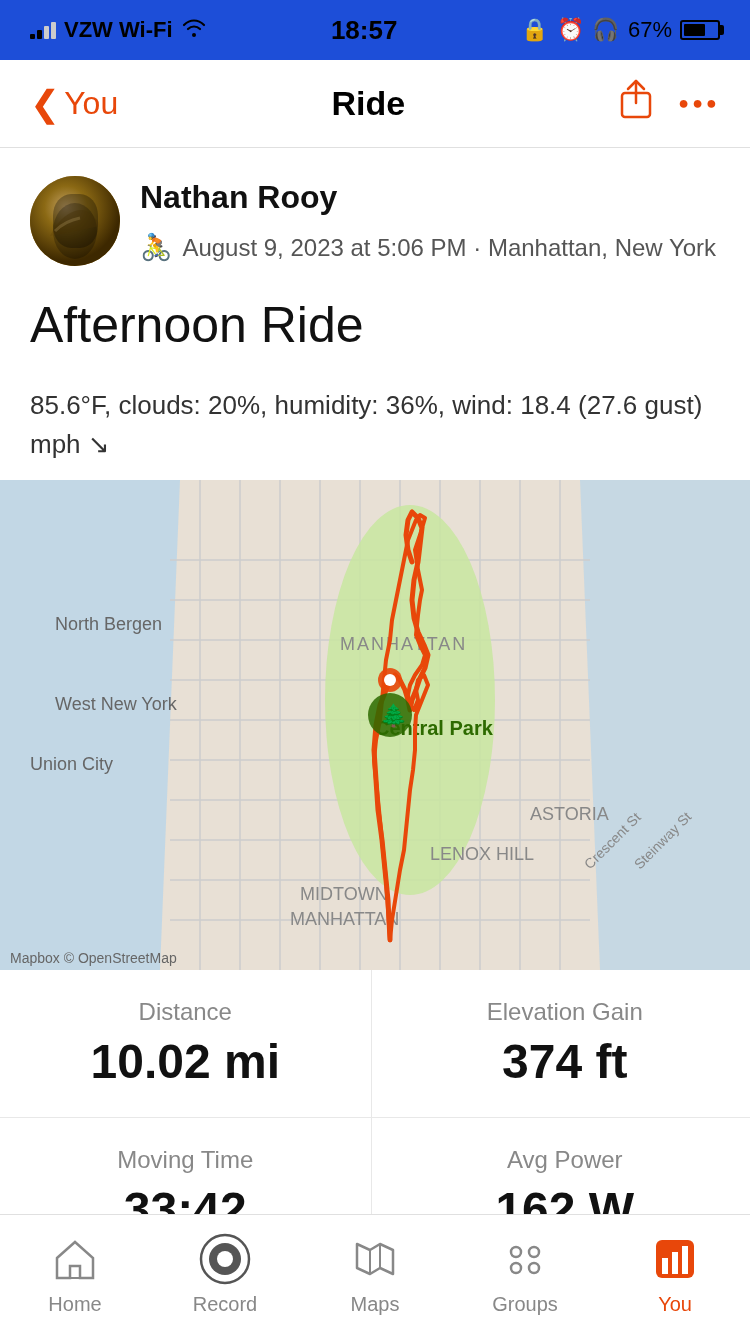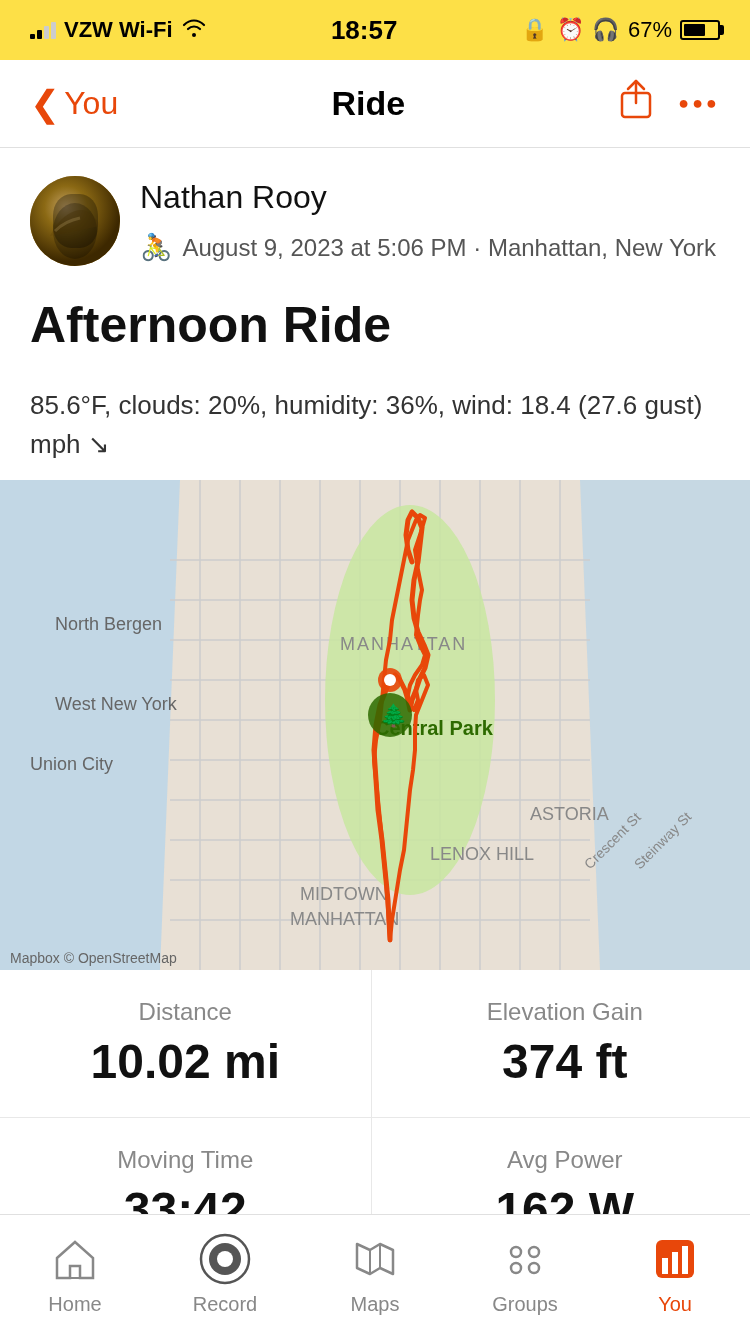--- a/index.html
+++ b/index.html
@@ -13,21 +13,21 @@
       font-size: 28px;
     }
 
     
     .status-bar {
       display: flex;
       align-items: center;
       justify-content: space-between;
       padding: 10px 30px;
       height: 60px;
-      background: #fde047;
+      background: #1d4ed8;
     }
     .status-left {
       display: flex;
       align-items: center;
       gap: 8px;
       font-size: 22px;
       font-weight: 600;
     }
     .status-center {
       font-size: 26px;
@@ -137,42 +137,42 @@
       top: 20%;
       left: 25%;
       width: 50%;
       height: 60%;
       background: rgba(0,0,0,0.3);
       border-radius: 40%;
     }
     .profile-info { flex: 1; }
     .profile-name {
       font-size: 32px;
-      font-weight: 400;
+      font-weight: 700;
       color: #111;
       margin-bottom: 16px;
     }
     .profile-meta {
       display: flex;
       align-items: center;
       gap: 10px;
       font-size: 24px;
       color: #555;
     }
     .bike-icon {
       font-size: 26px;
     }
 
     
     .activity-title {
       padding: 10px 30px 16px;
     }
     .activity-name {
       font-size: 50px;
-      font-weight: 700;
+      font-weight: 400;
       color: #111;
       margin-bottom: 10px;
     }
     .weather-info {
       font-size: 26px;
       color: #333;
       line-height: 1.5;
       margin-top: 32px;
     }
 

